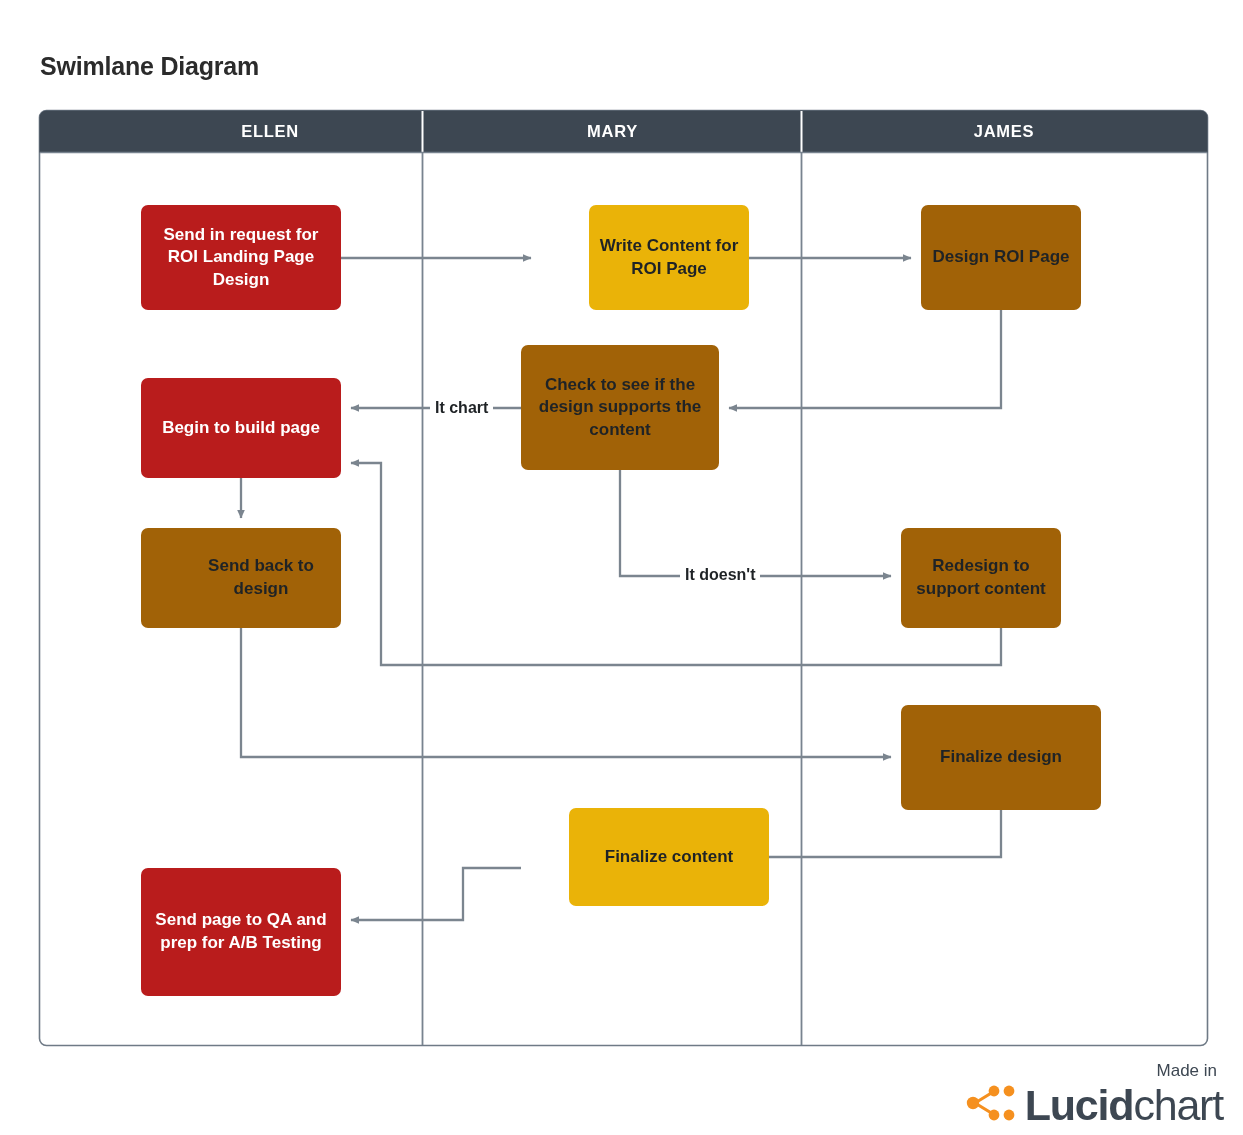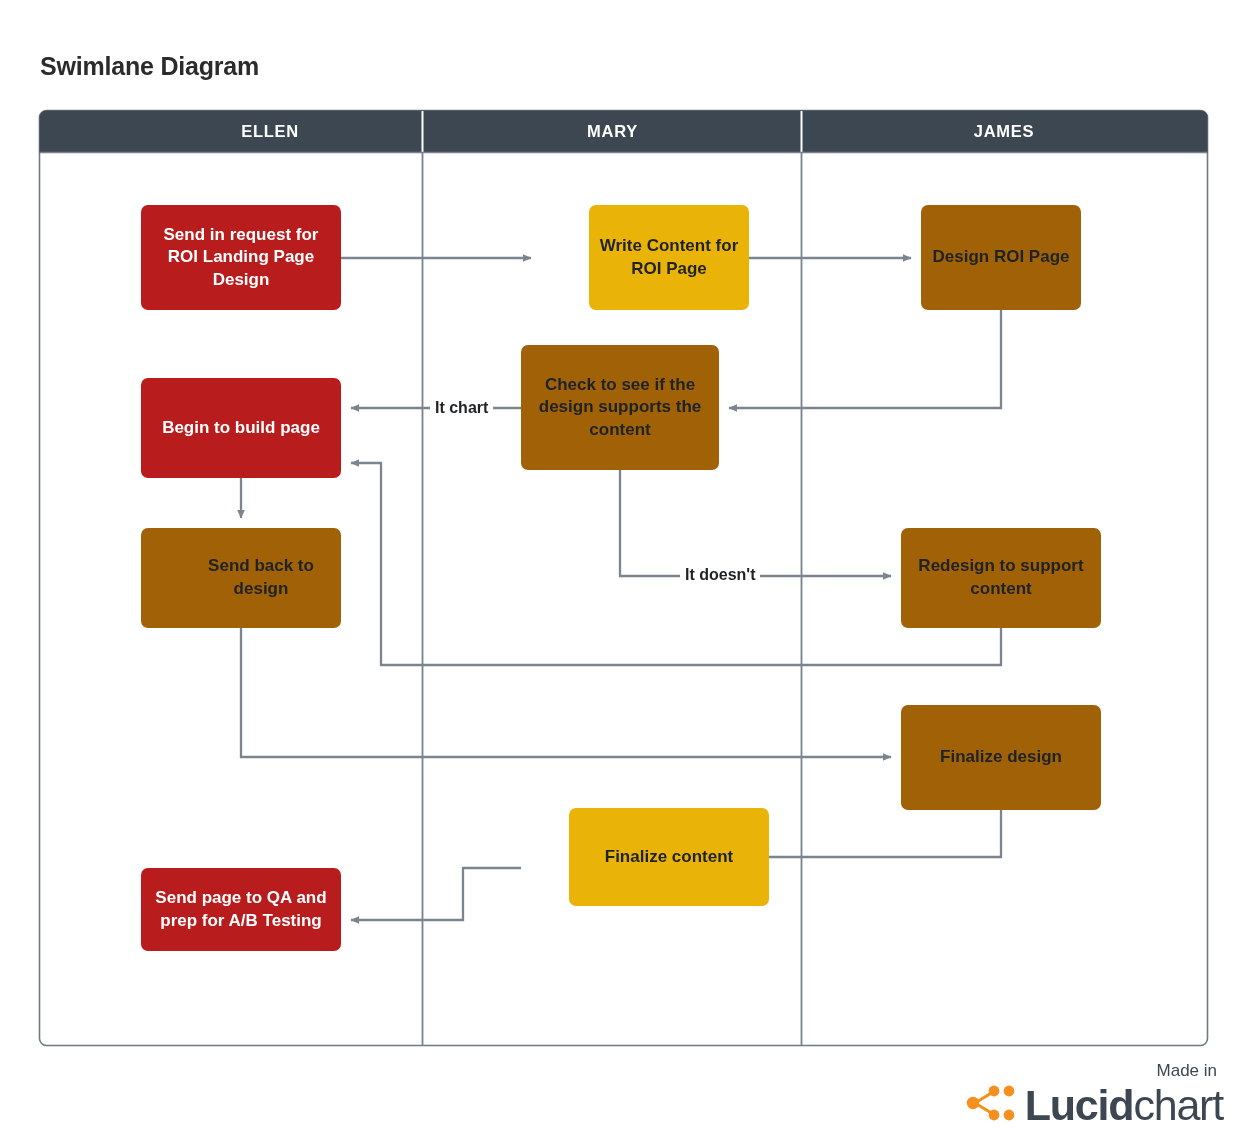--- a/index.html
+++ b/index.html
@@ -173,33 +173,33 @@
 </div>
 
 <div class="node node-yellow" style="left:521px;top:345px;width:198px;height:125px;">
   <span>Check to see if the design supports the content</span>
 </div>
 
 <div class="node node-yellow" style="left:141px;top:528px;width:200px;height:100px;padding-left:48px;">
   <span>Send back to design</span>
 </div>
 
-<div class="node node-yellow" style="left:901px;top:528px;width:200px;height:100px;">
+<div class="node node-yellow" style="left:901px;top:528px;width:160px;height:100px;">
   <span>Redesign to support content</span>
 </div>
 
 <div class="node node-yellow" style="left:901px;top:705px;width:200px;height:105px;">
   <span>Finalize design</span>
 </div>
 
 <div class="node node-teal" style="left:521px;top:808px;width:200px;height:98px;">
   <span>Finalize content</span>
 </div>
 
-<div class="node node-blue" style="left:141px;top:868px;width:200px;height:83px;">
+<div class="node node-blue" style="left:141px;top:868px;width:200px;height:128px;">
   <span>Send page to QA and prep for A/B Testing</span>
 </div>
 
 <div class="edge-label" style="left:430px;top:398px;">It chart</div>
 <div class="edge-label" style="left:680px;top:565px;">It doesn't</div>
 
 <div id="brand">
   <div id="brand-made-in">Made in</div>
   <div id="brand-row">
     <span style="display:inline-block;">

